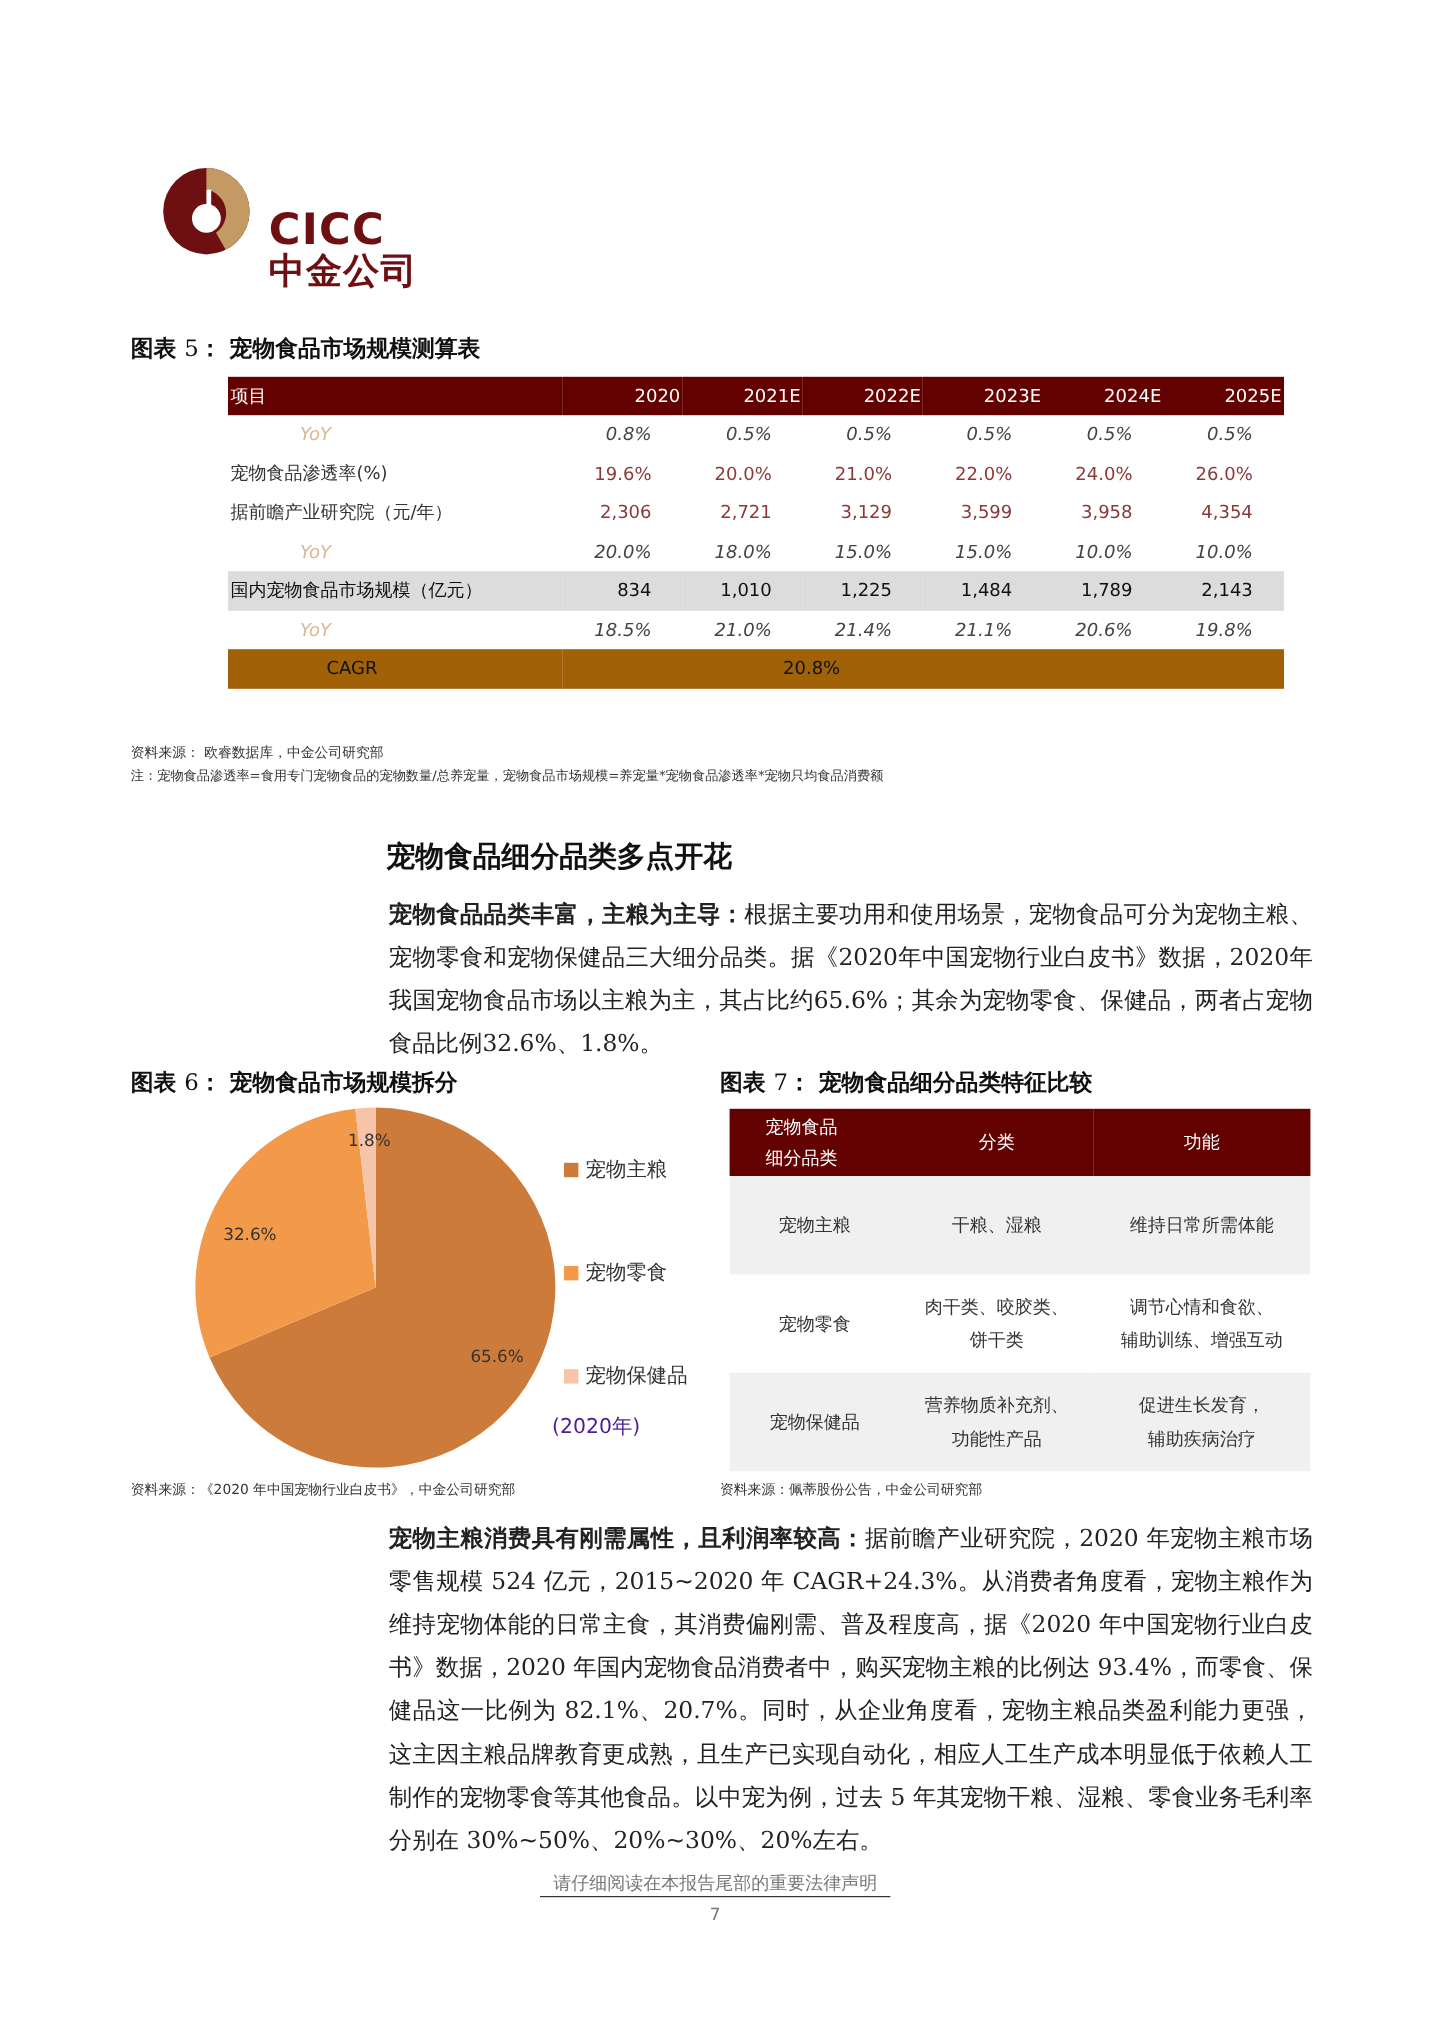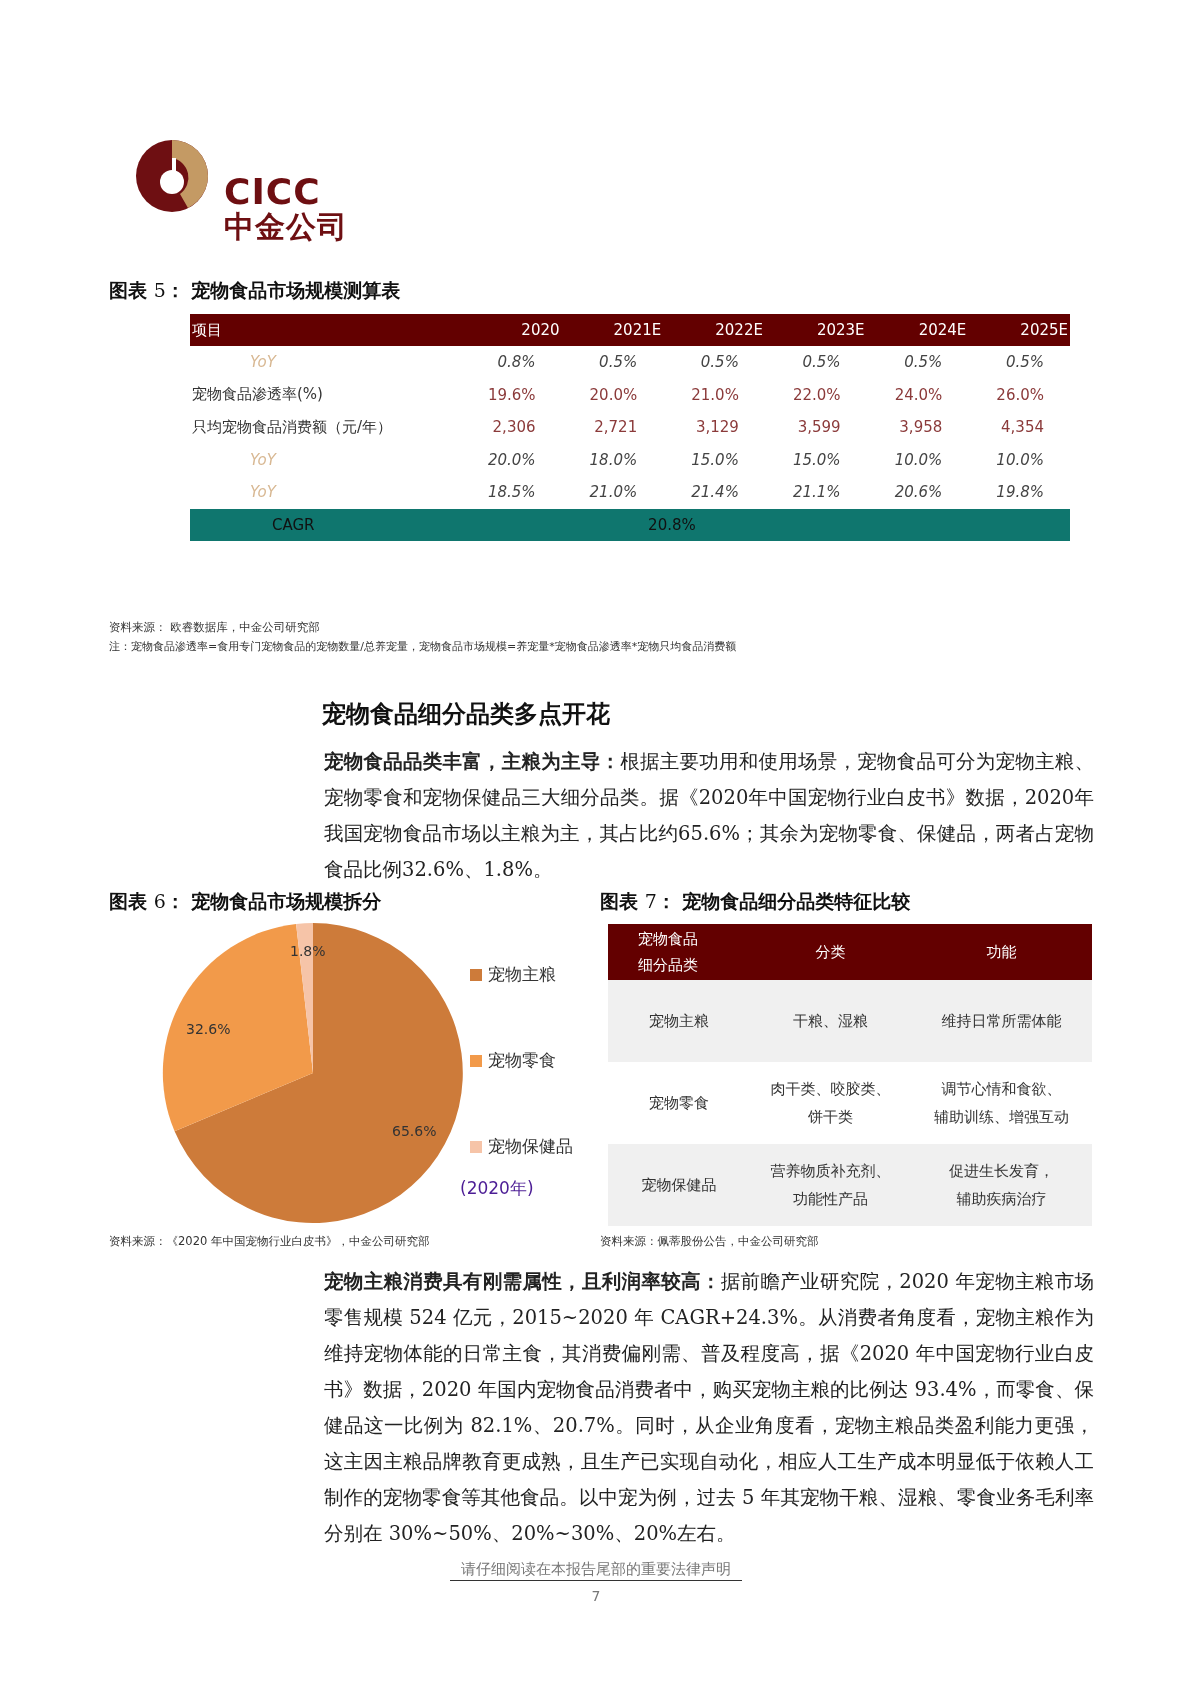--- a/index.html
+++ b/index.html
@@ -18,21 +18,21 @@
   .t5 th{background:#630000;color:#fff;font-weight:normal;height:32px;text-align:right;padding:0 4px;}
   .t5 th:first-child{text-align:left;padding-left:2px;}
   .t5 td{height:32.5px;text-align:right;padding:0 4px;color:#8b3a3a;}
   .t5 td:first-child{text-align:left;color:#333;padding-left:2px;}
   .t5 td.num{padding-right:26px;}
   .t5 th.num{padding-right:2px;}
   .t5 tr.yoy td{color:#444;font-style:italic;}
   .t5 tr.yoy td:first-child{color:#d8b893;font-style:italic;padding-left:60px;}
   .t5 tr.hl td{background:#dcdcdc;color:#111;}
   .t5 tr.hl td:first-child{color:#111;}
-  .t5 tr.cagr td{background:#0f766e;color:#111;text-align:center;}
+  .t5 tr.cagr td{background:#a16207;color:#111;text-align:center;}
   .t5 tr.cagr td:first-child{padding-left:82px;text-align:left;}
   .source{font-size:11.5px;color:#333;}
   
   .h2{left:322px;top:698px;font-size:24px;font-weight:bold;color:#111;}
   .para{left:324px;width:770px;font-family:"DejaVu Serif",serif;font-size:19.5px;line-height:36px;color:#222;text-align:justify;}
   .para b{font-family:"DejaVu Sans",sans-serif;}
   
   .pie{left:160px;top:920px;width:306px;height:306px;}
   .legend-item{font-size:17px;color:#333;display:flex;align-items:center;}
   .swatch{width:12px;height:12px;display:inline-block;margin-right:6px;}
@@ -94,37 +94,46 @@
     <tr>
       <td>宠物食品渗透率(%)</td>
       <td class="num">19.6%</td>
       <td class="num">20.0%</td>
       <td class="num">21.0%</td>
       <td class="num">22.0%</td>
       <td class="num">24.0%</td>
       <td class="num">26.0%</td>
     </tr>
     <tr>
-      <td>只均宠物食品消费额（元/年）</td>
+      <td>据前瞻产业研究院（元/年）</td>
       <td class="num">2,306</td>
       <td class="num">2,721</td>
       <td class="num">3,129</td>
       <td class="num">3,599</td>
       <td class="num">3,958</td>
       <td class="num">4,354</td>
     </tr>
     <tr class="yoy">
       <td>YoY</td>
       <td class="num">20.0%</td>
       <td class="num">18.0%</td>
       <td class="num">15.0%</td>
       <td class="num">15.0%</td>
       <td class="num">10.0%</td>
       <td class="num">10.0%</td>
     </tr>
+    <tr class="hl">
+      <td>国内宠物食品市场规模（亿元）</td>
+      <td class="num">834</td>
+      <td class="num">1,010</td>
+      <td class="num">1,225</td>
+      <td class="num">1,484</td>
+      <td class="num">1,789</td>
+      <td class="num">2,143</td>
+    </tr>
     <tr class="yoy">
       <td>YoY</td>
       <td class="num">18.5%</td>
       <td class="num">21.0%</td>
       <td class="num">21.4%</td>
       <td class="num">21.1%</td>
       <td class="num">20.6%</td>
       <td class="num">19.8%</td>
     </tr>
     <tr class="cagr">

